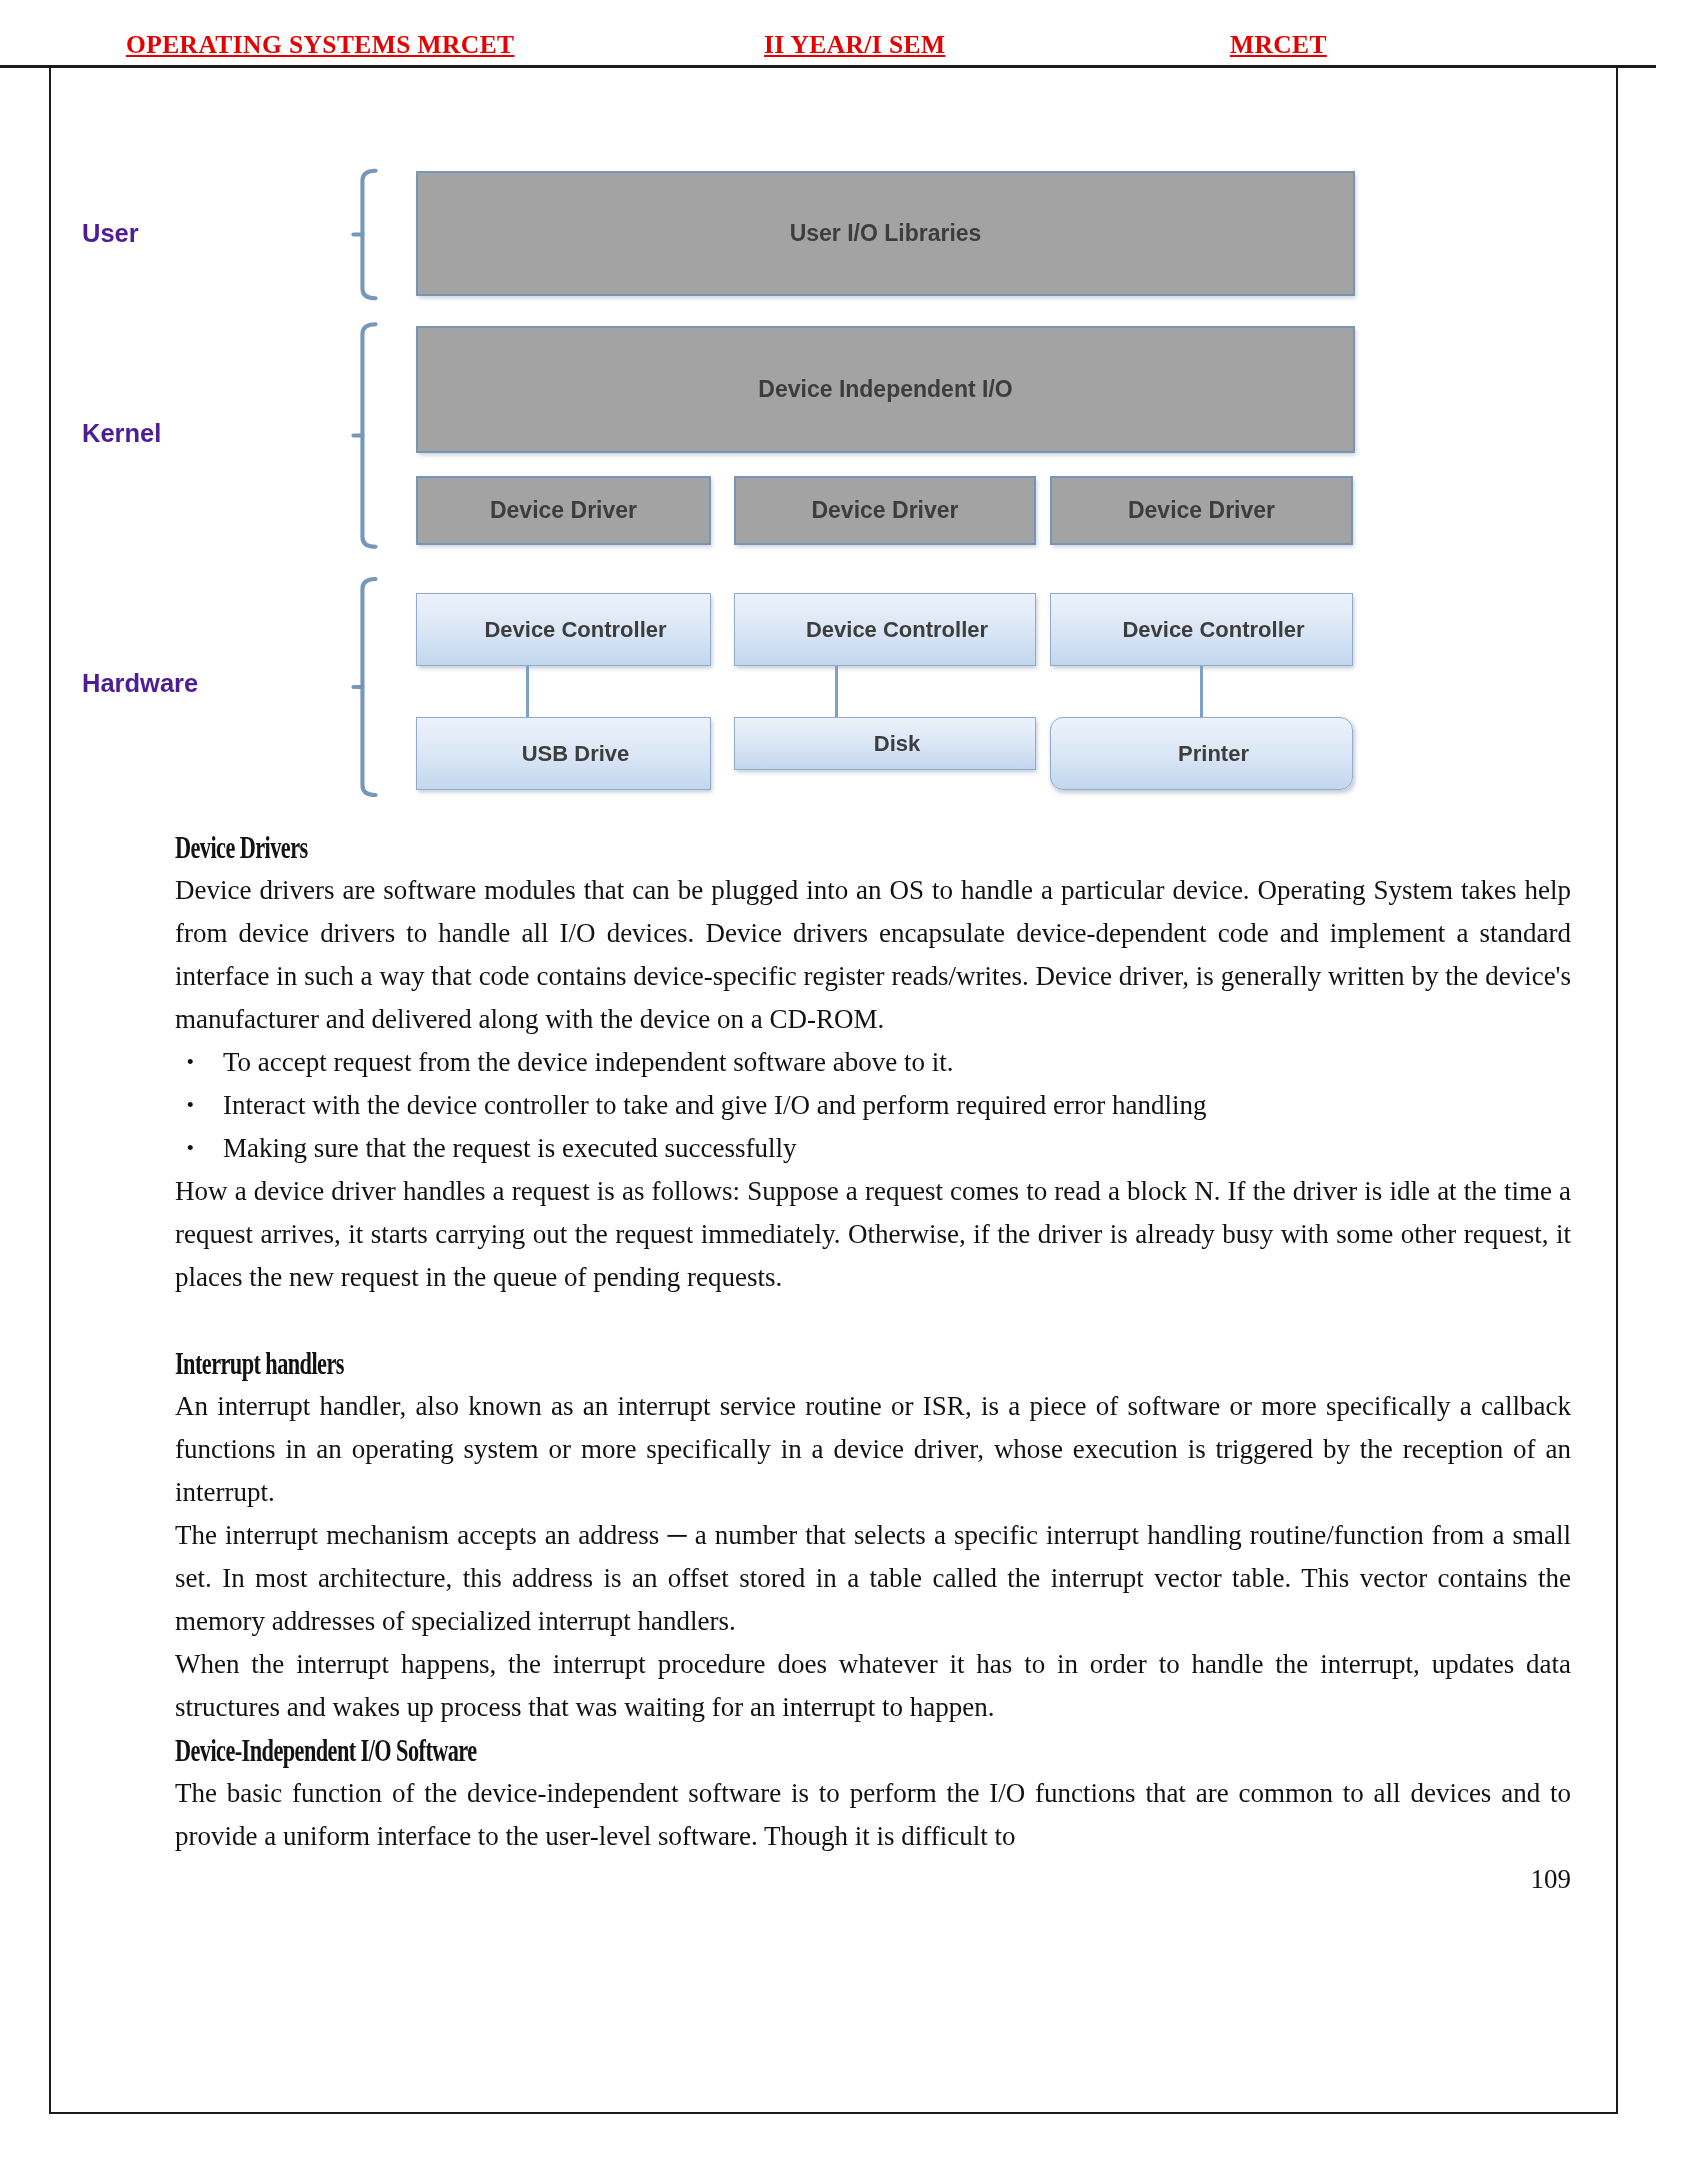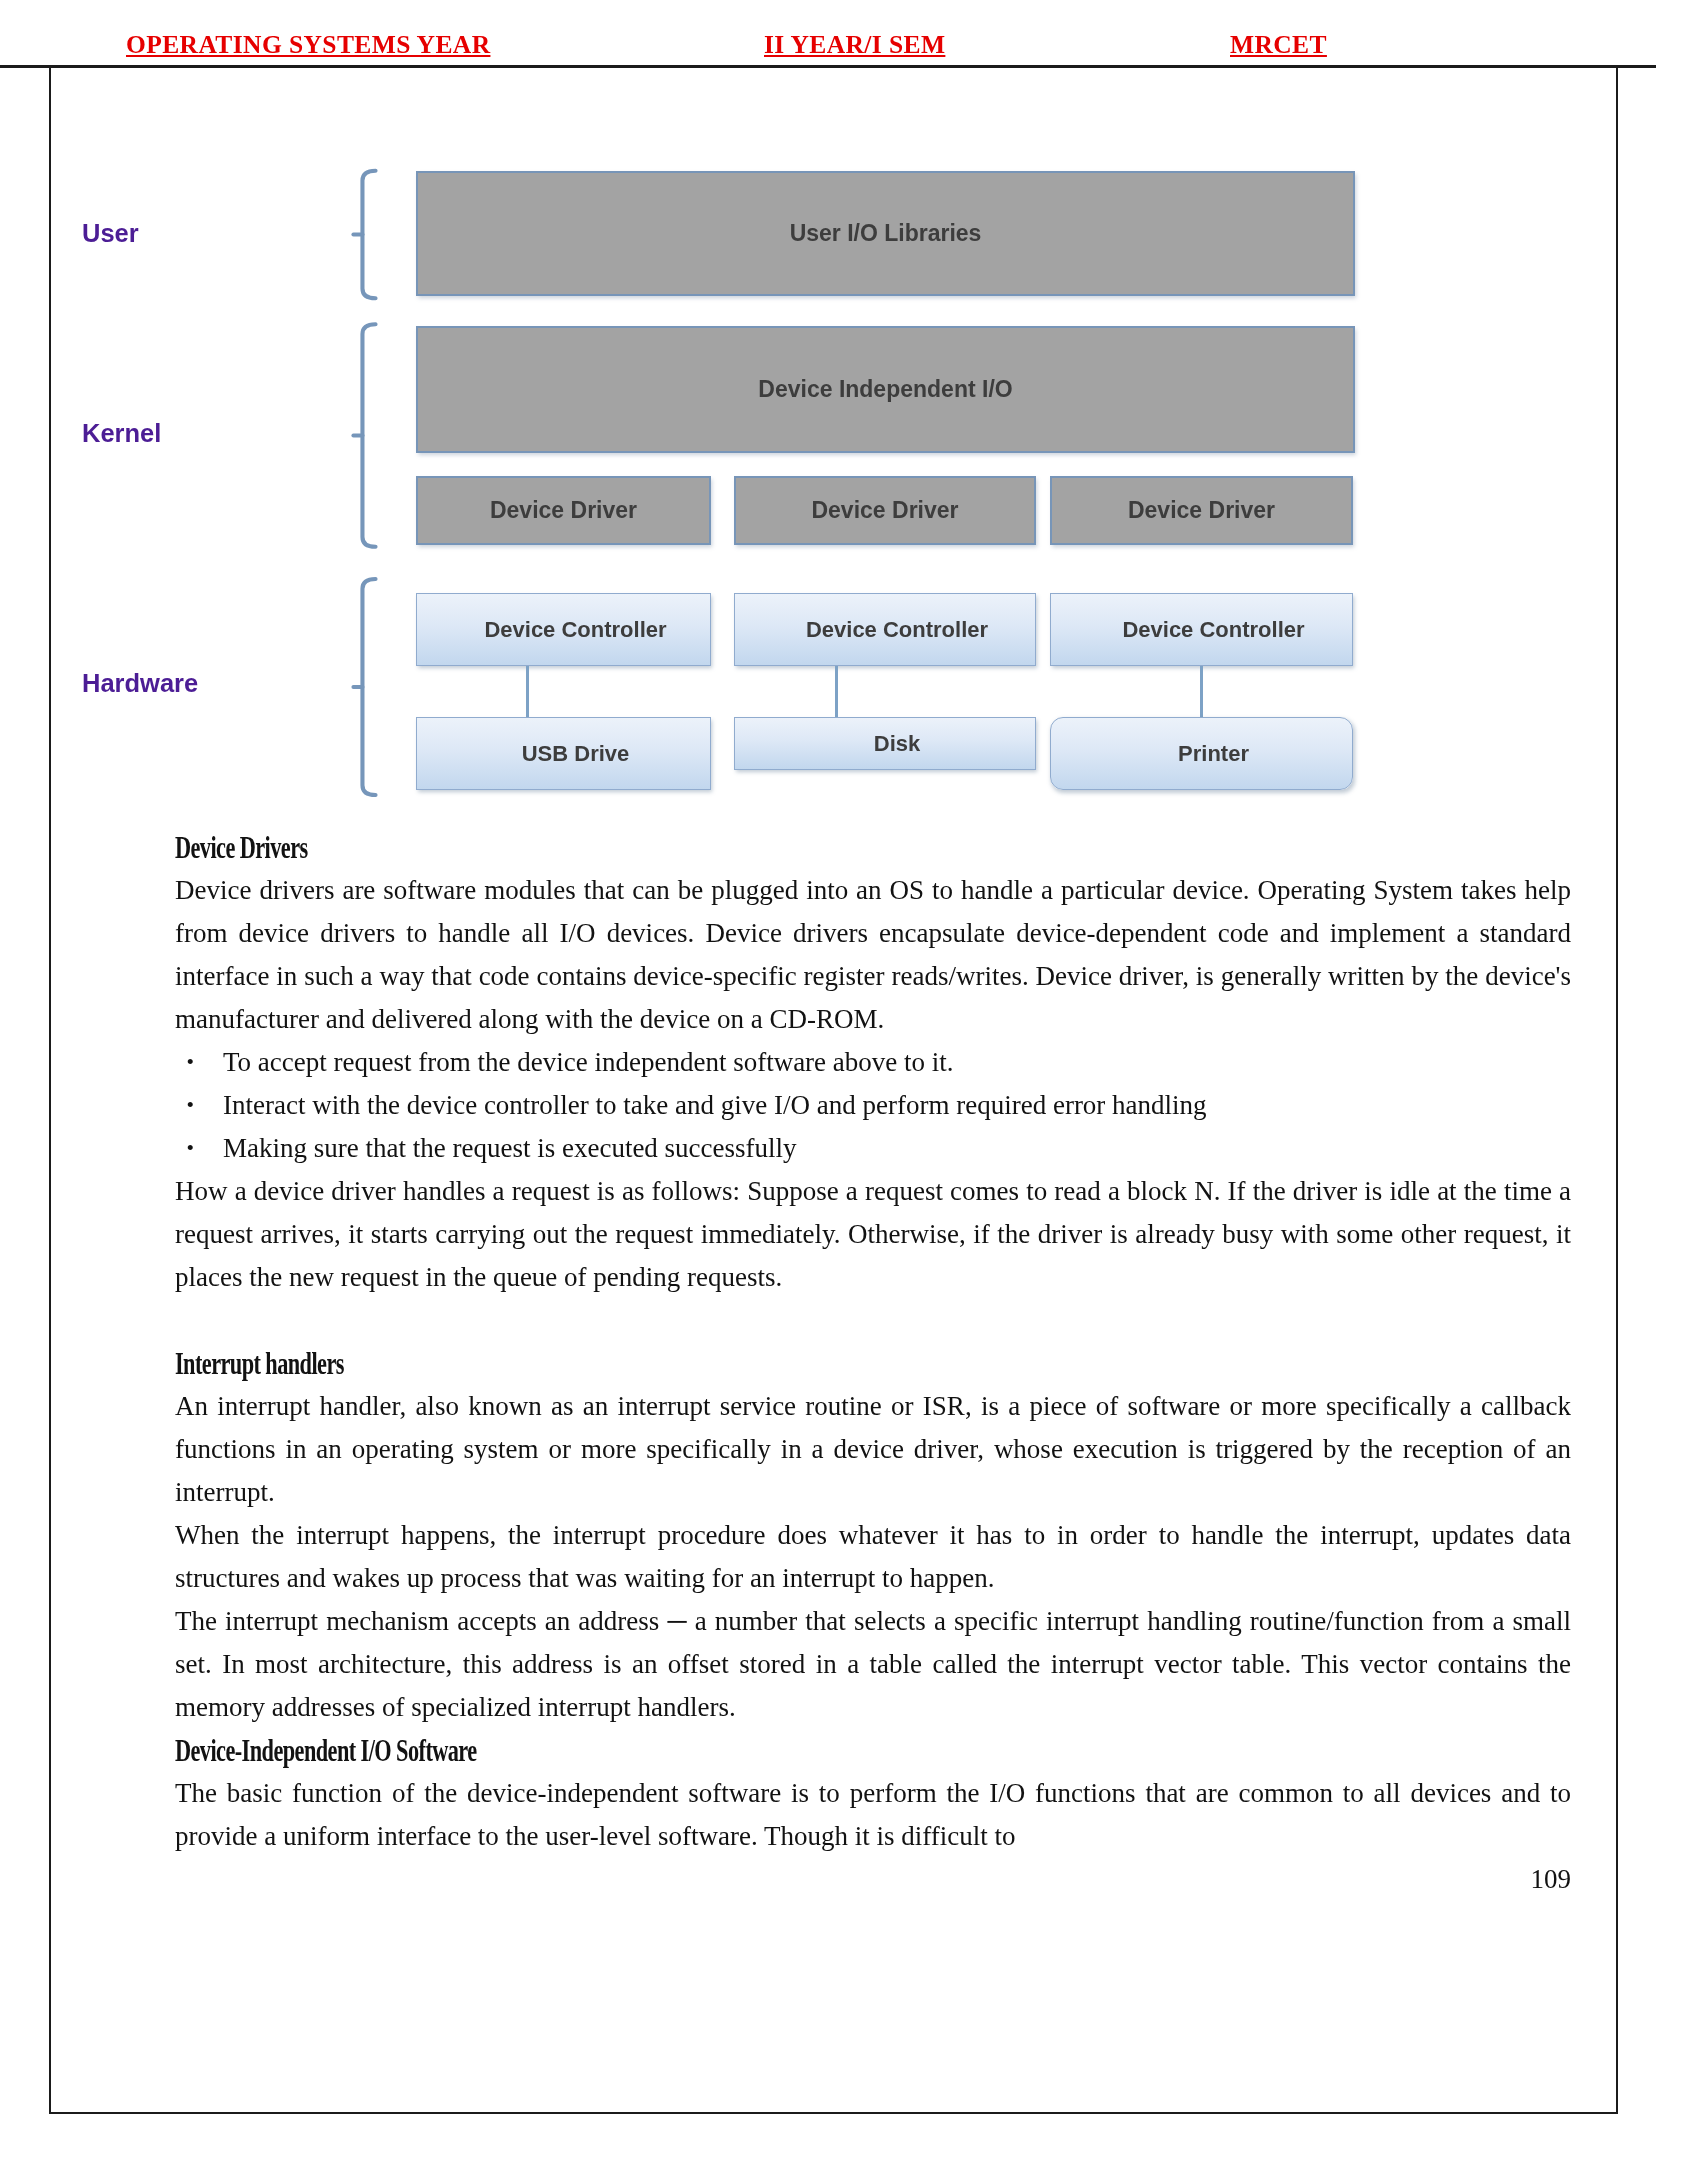--- a/index.html
+++ b/index.html
@@ -53,21 +53,21 @@
   .heading .squash{display:inline-block;transform:scaleX(.72);transform-origin:0 60%;white-space:nowrap;letter-spacing:-0.8px;}
   .gap-before{margin-top:43px;}
   .bullet-row{display:flex;margin:0;}
   .bullet-row .dot{width:48px;padding-left:11.5px;box-sizing:border-box;font-size:21.4px;}
   .bullet-row .btext{flex:1;}
   .pgnum{text-align:right;margin:0;}
 </style>
 </head>
 <body>
 
-<div class="hdr-item" style="left:126px;">OPERATING SYSTEMS YEAR</div>
+<div class="hdr-item" style="left:126px;">OPERATING SYSTEMS MRCET</div>
 <div class="hdr-item" style="left:764px;">II YEAR/I SEM</div>
 <div class="hdr-item" style="left:1230px;">MRCET</div>
 <div class="hdr-rule"></div>
 
 <div class="page-box"></div>
 
 <div>
 
   <div class="dlabel" style="left:82px;top:219px;">User</div>
   <div class="dlabel" style="left:82px;top:419px;">Kernel</div>
@@ -124,22 +124,22 @@
   <div class="bullet-row">
     <span class="dot">•</span>
     <span class="btext">Making sure that the request is executed successfully</span>
   </div>
 
   <p class="para">How a device driver handles a request is as follows: Suppose a request comes to read a block N. If the driver is idle at the time a request arrives, it starts carrying out the request immediately. Otherwise, if the driver is already busy with some other request, it places the new request in the queue of pending requests.</p>
 
   <p class="heading gap-before"><span class="squash">Interrupt handlers</span></p>
 
   <p class="para">An interrupt handler, also known as an interrupt service routine or ISR, is a piece of software or more specifically a callback functions in an operating system or more specifically in a device driver, whose execution is triggered by the reception of an interrupt.</p>
+  <p class="para">The interrupt mechanism accepts an address ─ a number that selects a specific interrupt handling routine/function from a small set. In most architecture, this address is an offset stored in a table called the interrupt vector table. This vector contains the memory addresses of specialized interrupt handlers.</p>
   <p class="para">When the interrupt happens, the interrupt procedure does whatever it has to in order to handle the interrupt, updates data structures and wakes up process that was waiting for an interrupt to happen.</p>
-  <p class="para">The interrupt mechanism accepts an address ─ a number that selects a specific interrupt handling routine/function from a small set. In most architecture, this address is an offset stored in a table called the interrupt vector table. This vector contains the memory addresses of specialized interrupt handlers.</p>
 
   <p class="heading"><span class="squash">Device-Independent I/O Software</span></p>
 
   <p class="para">The basic function of the device-independent software is to perform the I/O functions that are common to all devices and to provide a uniform interface to the user-level software. Though it is difficult to</p>
 
   <p class="pgnum">109</p>
 </div>
 
 
 </body></html>

